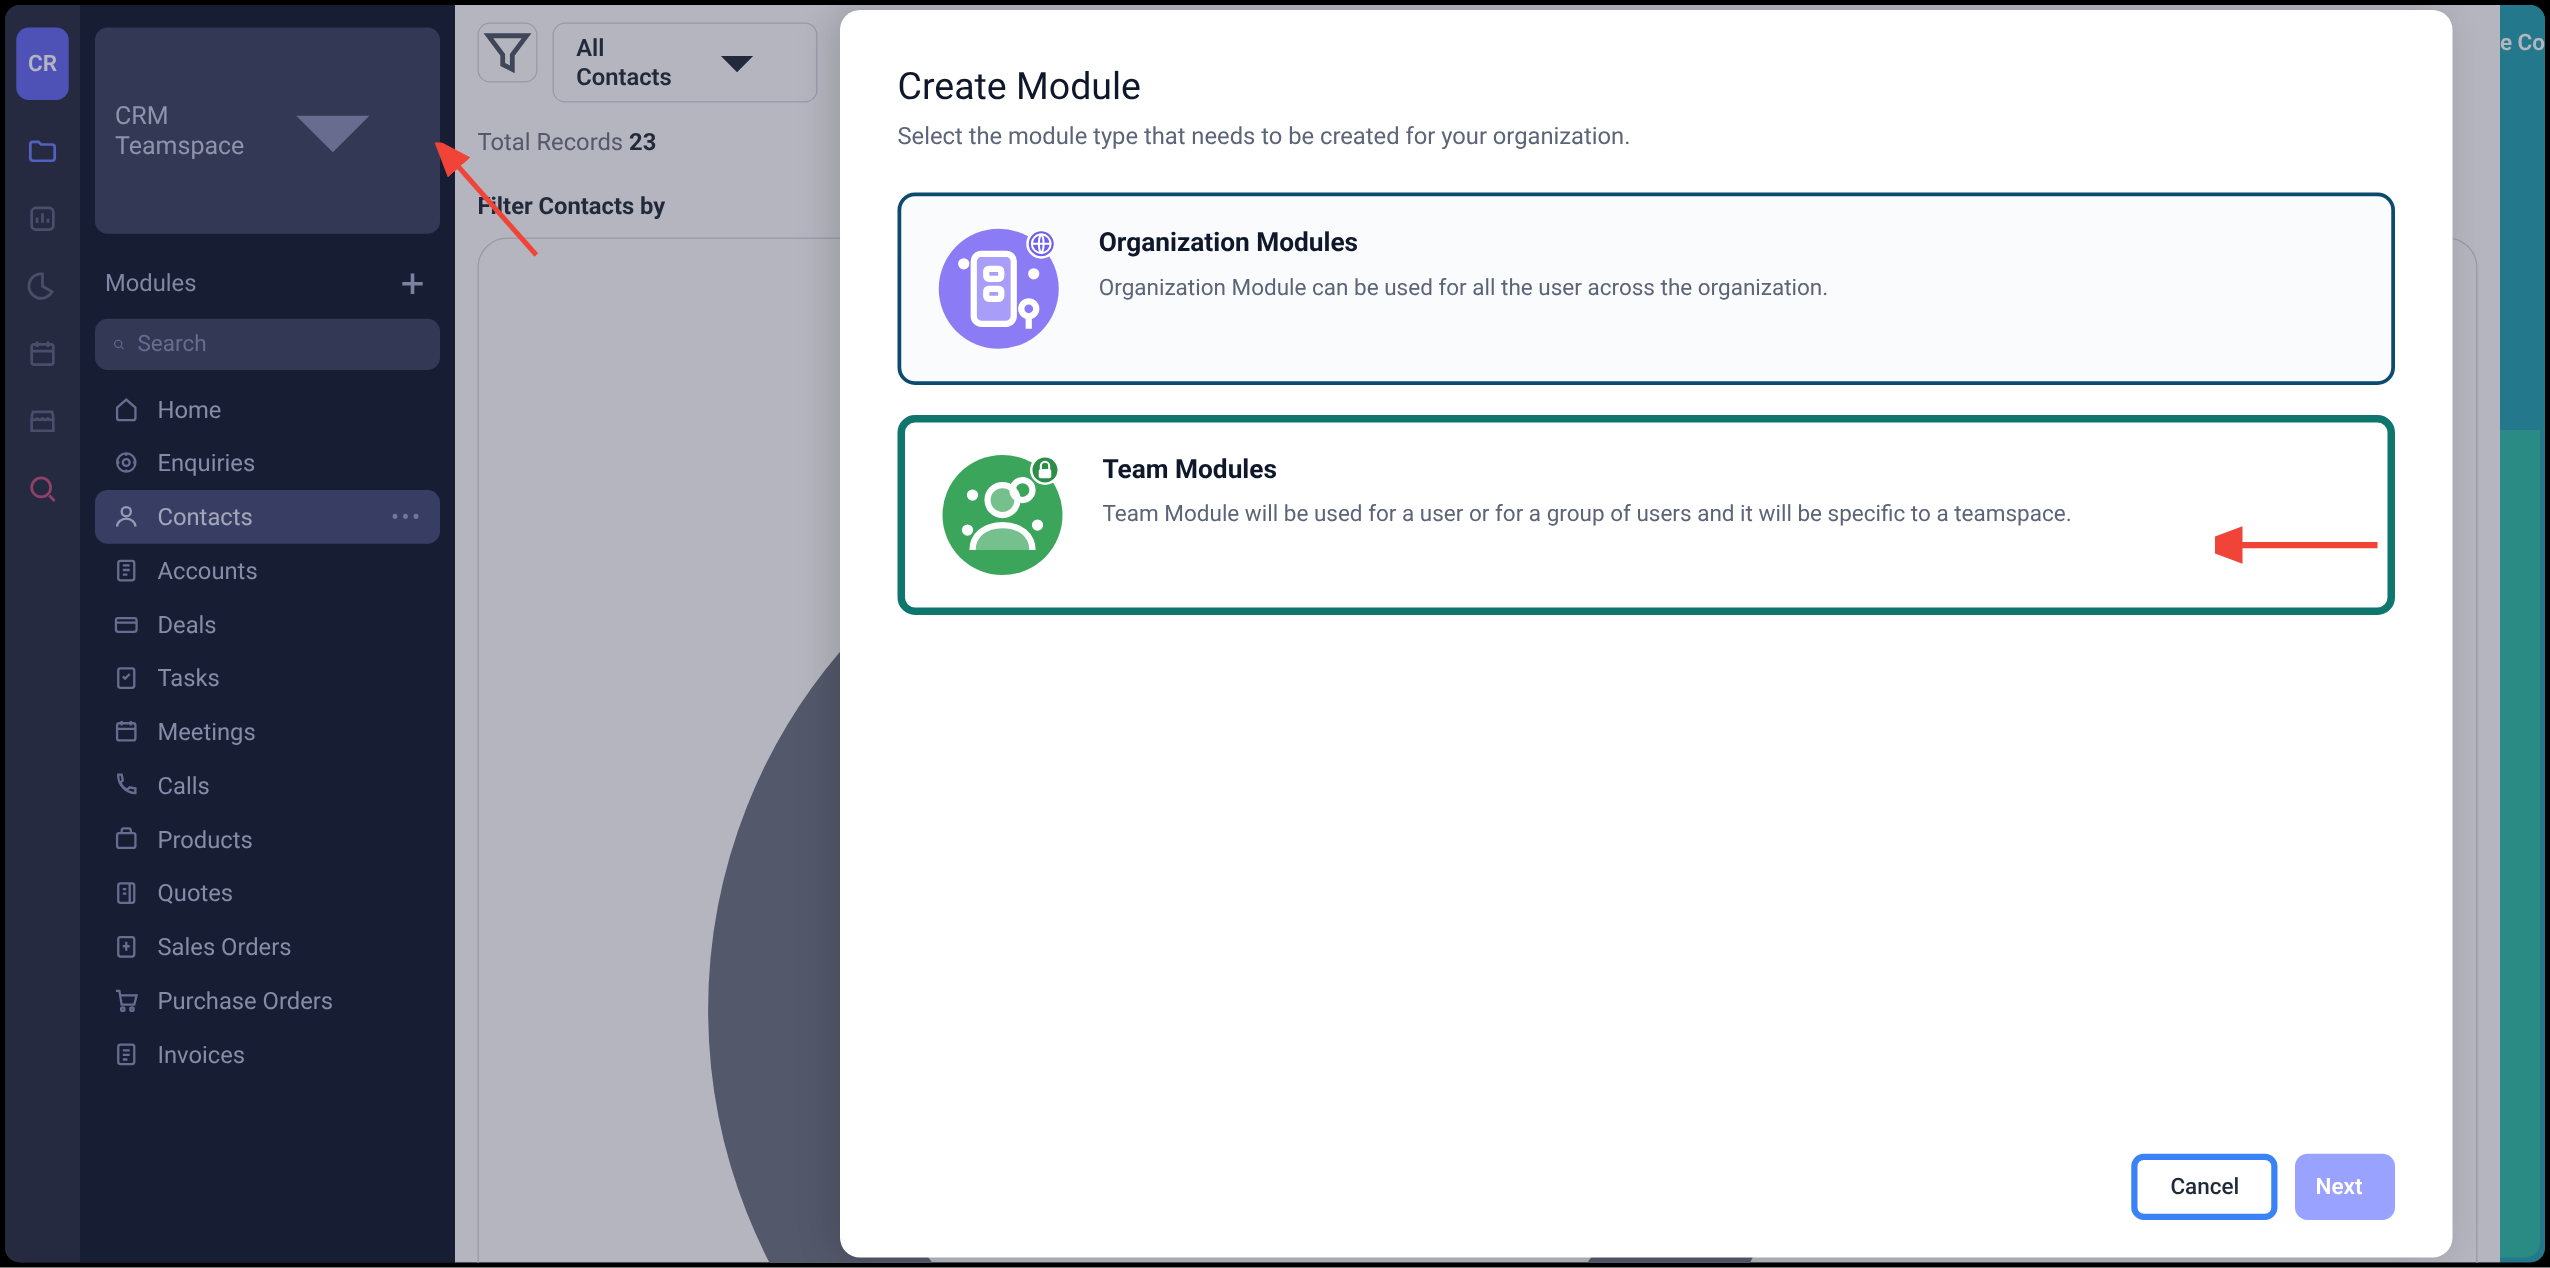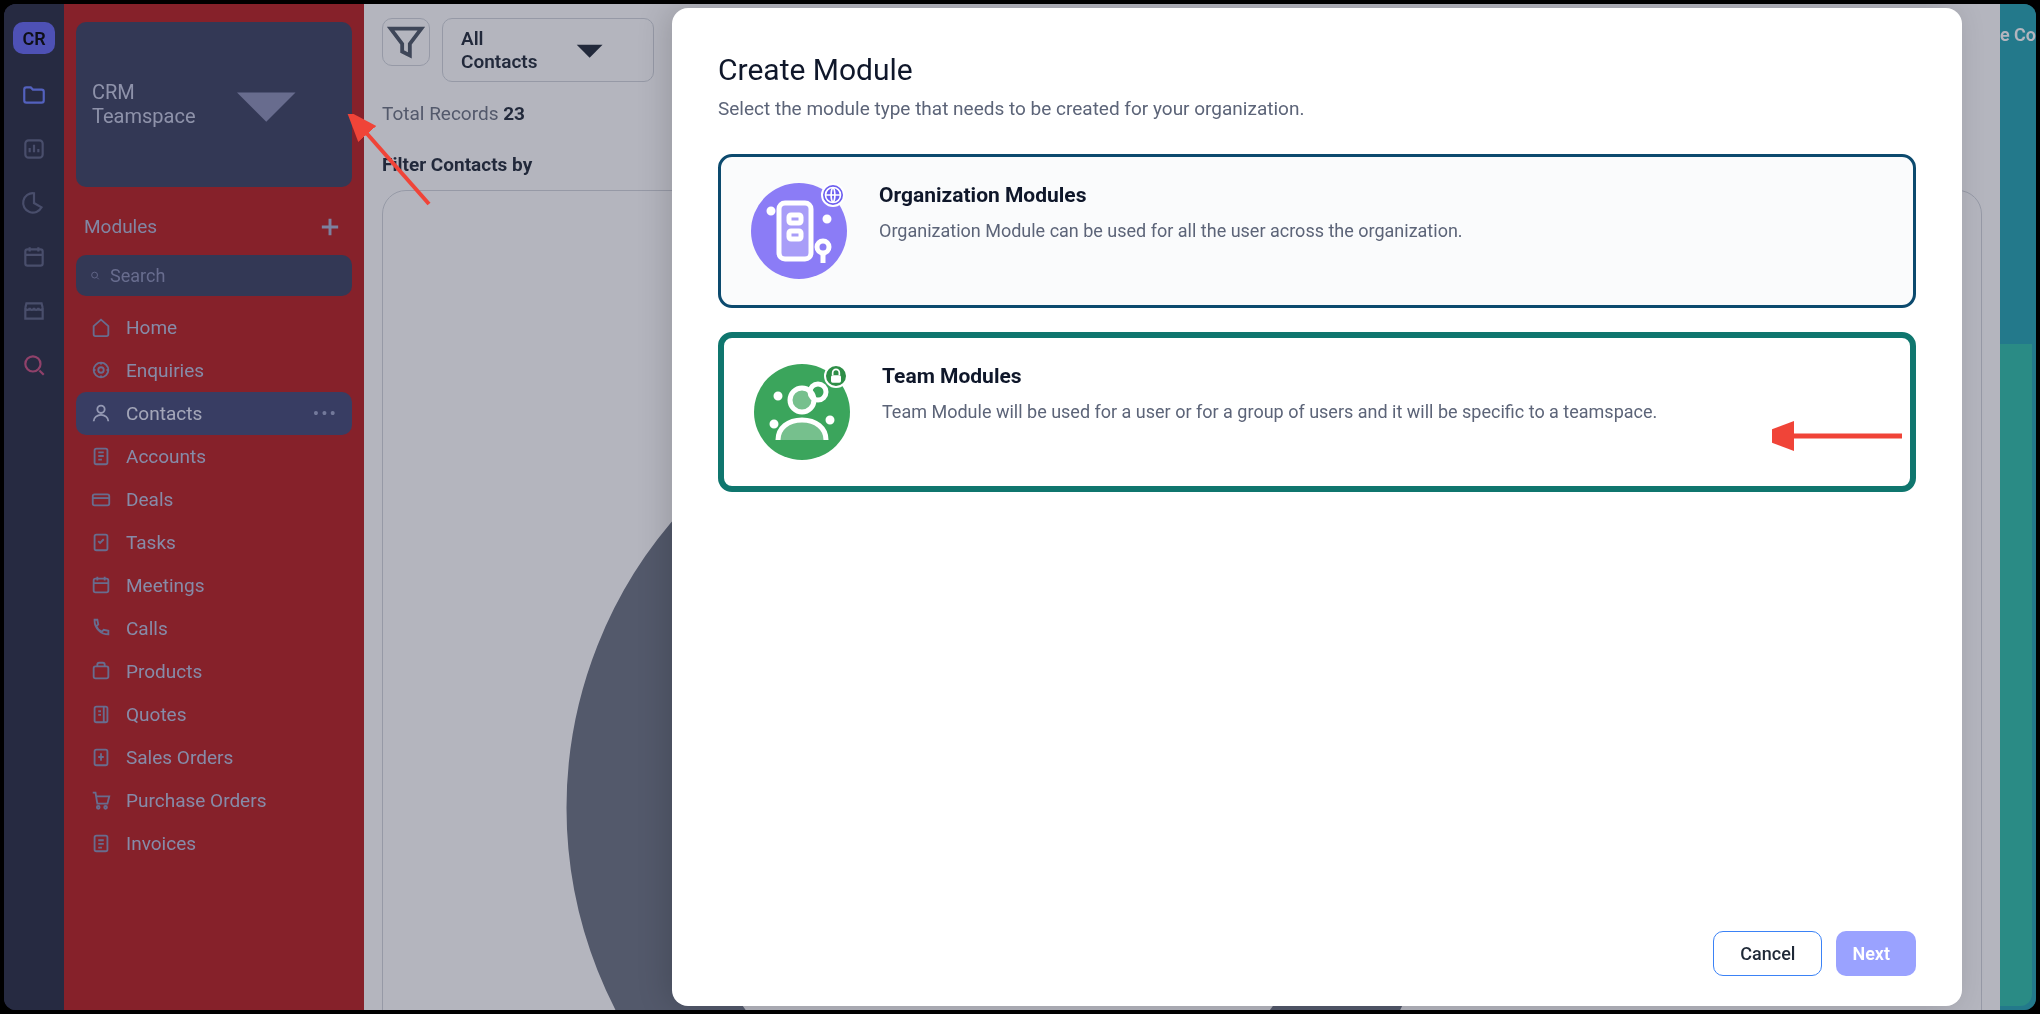--- a/index.html
+++ b/index.html
@@ -1,26 +1,26 @@
 <!DOCTYPE html>
 <html><head>
   <meta charset="utf-8">
   <style>
     * { margin: 0; padding: 0; box-sizing: border-box; font-family: -apple-system, BlinkMacSystemFont, "Segoe UI", Roboto, sans-serif; }
     body { background: #000; padding: 4px; }
     .frame { width: 100%; height: calc(100vh - 8px); border-radius: 12px; overflow: hidden; position: relative; display: flex; background: #2b2f4a; }
     
     
     .icon-rail { width: 60px; background: #262a40; display: flex; flex-direction: column; align-items: center; padding-top: 18px; gap: 28px; }
-    .rail-avatar { width: 42px; height: 32px; border-radius: 10px; background: #6366f1; color: #000000; font-weight: 600; font-size: 18px; display:flex; align-items:center; justify-content:center; }
+    .rail-avatar { width: 42px; height: 58px; border-radius: 10px; background: #6366f1; color: #ffffff; font-weight: 600; font-size: 18px; display:flex; align-items:center; justify-content:center; }
     .rail-icon { width: 26px; height: 26px; color: #5b6180; display:flex; align-items:center; justify-content:center; }
     .rail-icon.active { color: #6b7fff; }
     
     
-    .sidebar { width: 300px; background: #b91c1c; display: flex; flex-direction: column; padding: 18px 12px 0 12px; color: #c5cae0; }
+    .sidebar { width: 300px; background: #0f172a; display: flex; flex-direction: column; padding: 18px 12px 0 12px; color: #c5cae0; }
     .teamspace { display:flex; align-items:center; justify-content:space-between; background: #3a3f5f; border-radius: 10px; padding: 12px 16px; margin-bottom: 18px; cursor:pointer; }
     .teamspace span { font-size: 20px; }
     .section-header { display:flex; align-items:center; justify-content:space-between; padding: 8px 8px 14px 8px; }
     .section-header .lbl { font-size: 19px; color: #b1b7d6; }
     .add-btn { width:28px; height:28px; color:#aab0d0; display:flex; align-items:center; justify-content:center; }
     .search-box { background: #3a3f5f; border-radius: 10px; padding: 10px 14px; display:flex; align-items:center; gap:10px; margin-bottom:10px; }
     .search-box input { background:transparent; border:none; outline:none; font-size:18px; color:#c5cae0; flex:1; }
     .search-box input::placeholder { color:#8a90b6; }
     .nav-item { display:flex; align-items:center; gap:14px; padding: 10px 14px; border-radius: 10px; font-size:19px; color:#b9bfdd; cursor:pointer; }
     .nav-item.active { background:#414874; color:#e6e9f7; }
@@ -54,21 +54,21 @@
     .card.selected { border:6px solid #0f766e; background:#fff; }
     .card-icon { width:96px; height:96px; border-radius:50%; flex-shrink:0; display:flex; align-items:center; justify-content:center; position:relative; }
     .card-icon.org { background:#8b7cf6; }
     .card-icon.team { background:#3ba55c; }
     .badge { position:absolute; top:0; right:2px; width:24px; height:24px; border-radius:50%; background:#6d5ff0; border:2px solid #fff; display:flex; align-items:center; justify-content:center; color:#fff; }
     .badge.green { background:#2e8e47; }
     .card-body h2 { font-size:21px; font-weight:700; color:#0f172a; margin-bottom:10px; }
     .card-body p { font-size:18px; color:#5c6478; line-height:1.6; }
     .modal-footer { margin-top:auto; display:flex; justify-content:flex-end; gap:14px; padding-top:20px; }
     .btn { padding:11px 26px; border-radius:10px; font-size:18px; font-weight:500; cursor:pointer; }
-    .btn-cancel { background:#fff; border:1px solid #3b82f6; color:#1f2937; }
+    .btn-cancel { background:#fff; border:5px solid #3b82f6; color:#1f2937; }
     .btn-next { background:#9aa2ff; border:none; color:#fff; font-weight:600;padding-left:16px; }
     
     
     .arrow1 { position:absolute; left:340px; top:110px; width:100px; height:100px; pointer-events:none; }
     .arrow2 { position:absolute; left:1100px; top:408px; width:140px; height:40px; pointer-events:none; }
     
     svg { width:100%; height:100%; }
   </style>
 </head>
 <body>

